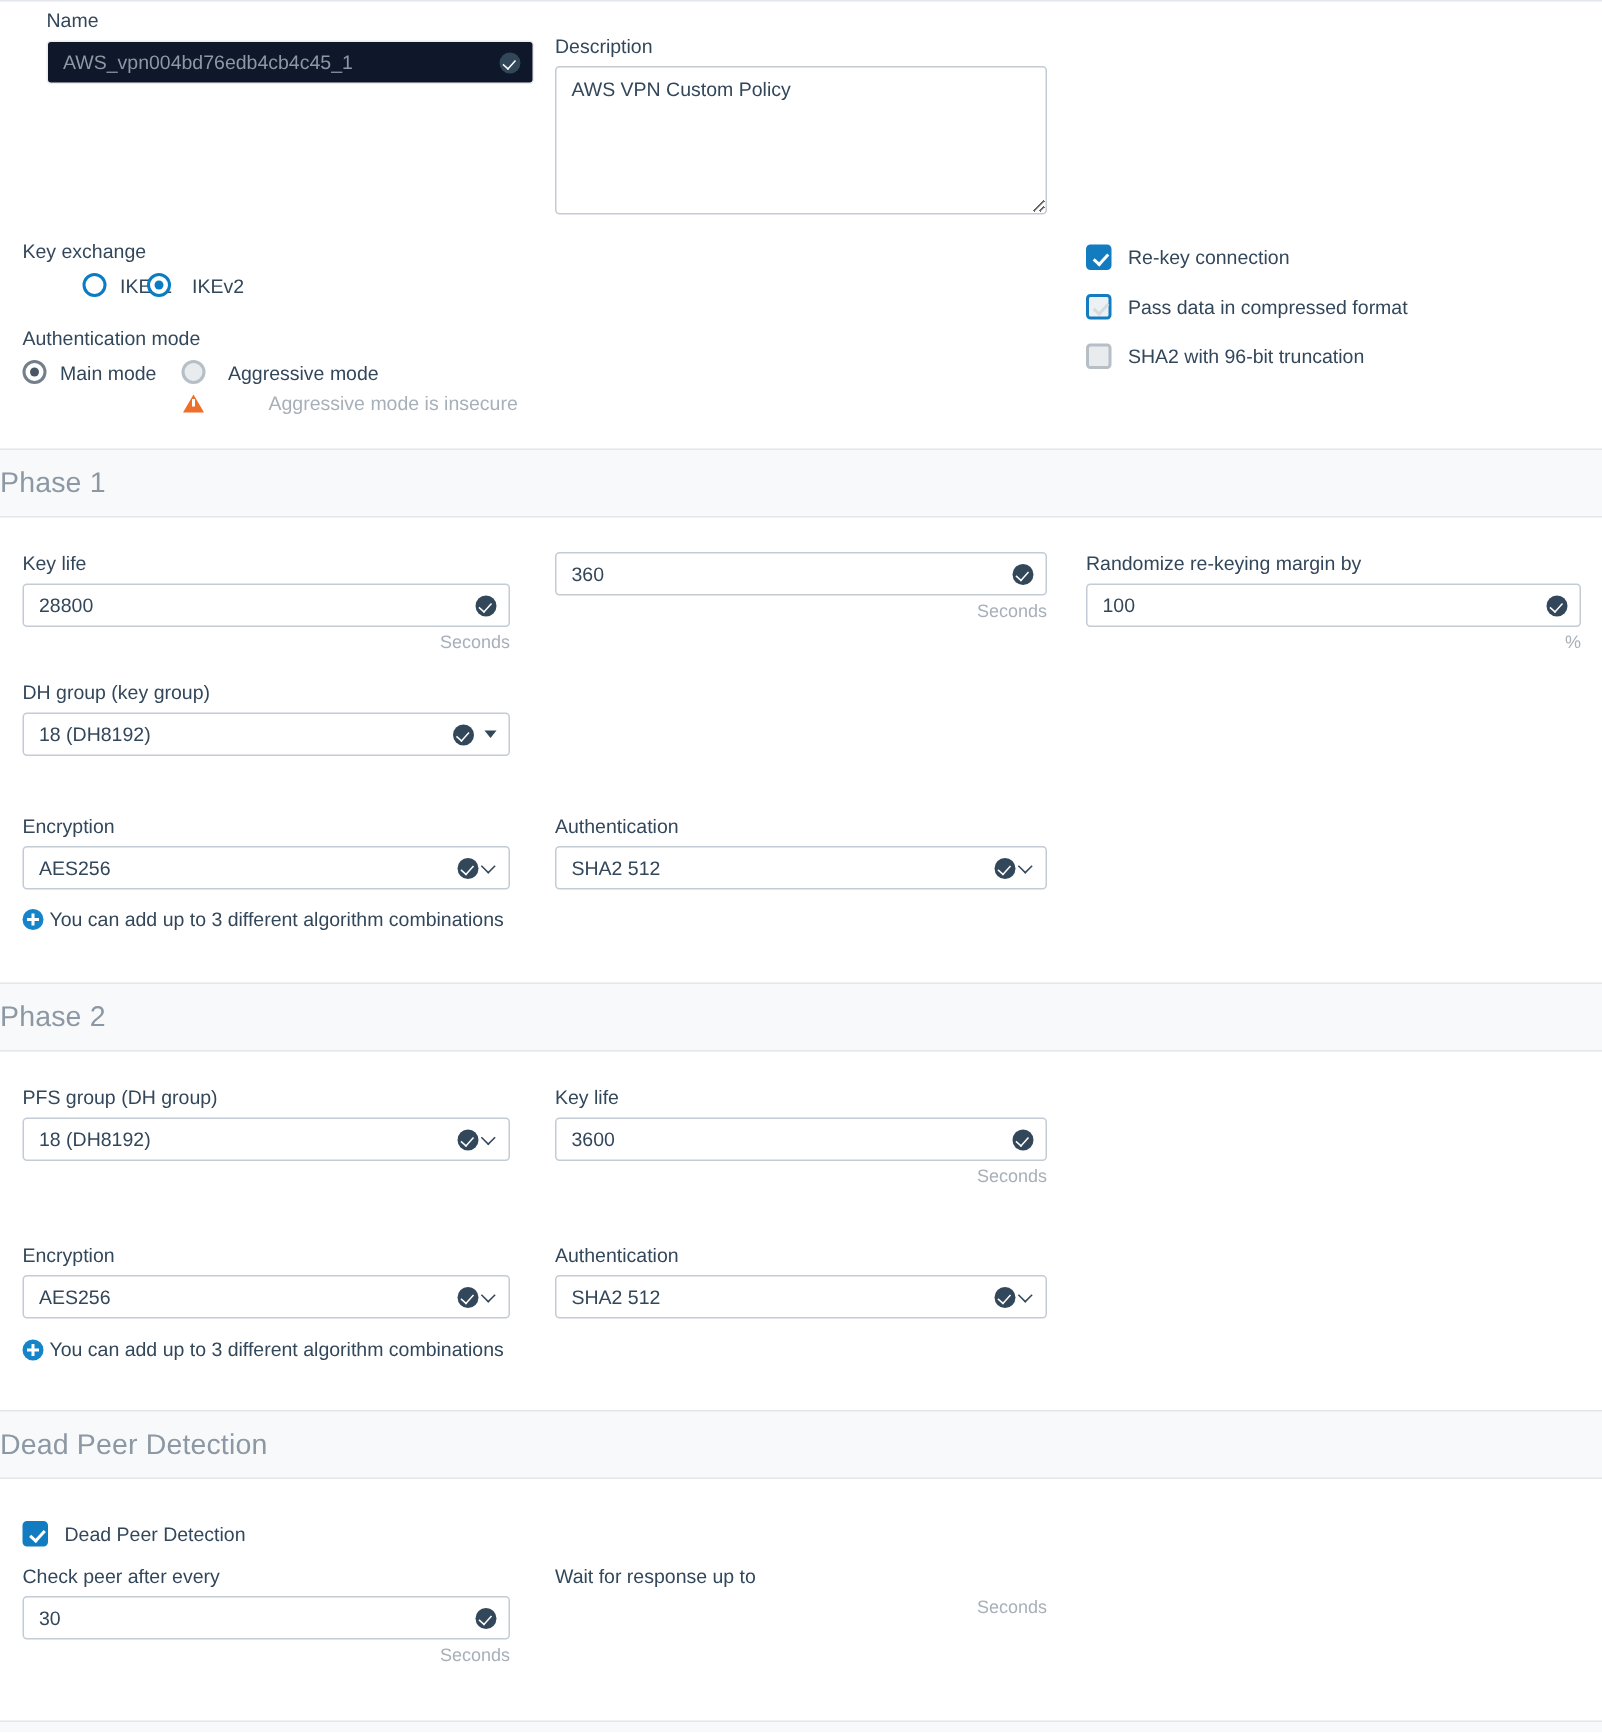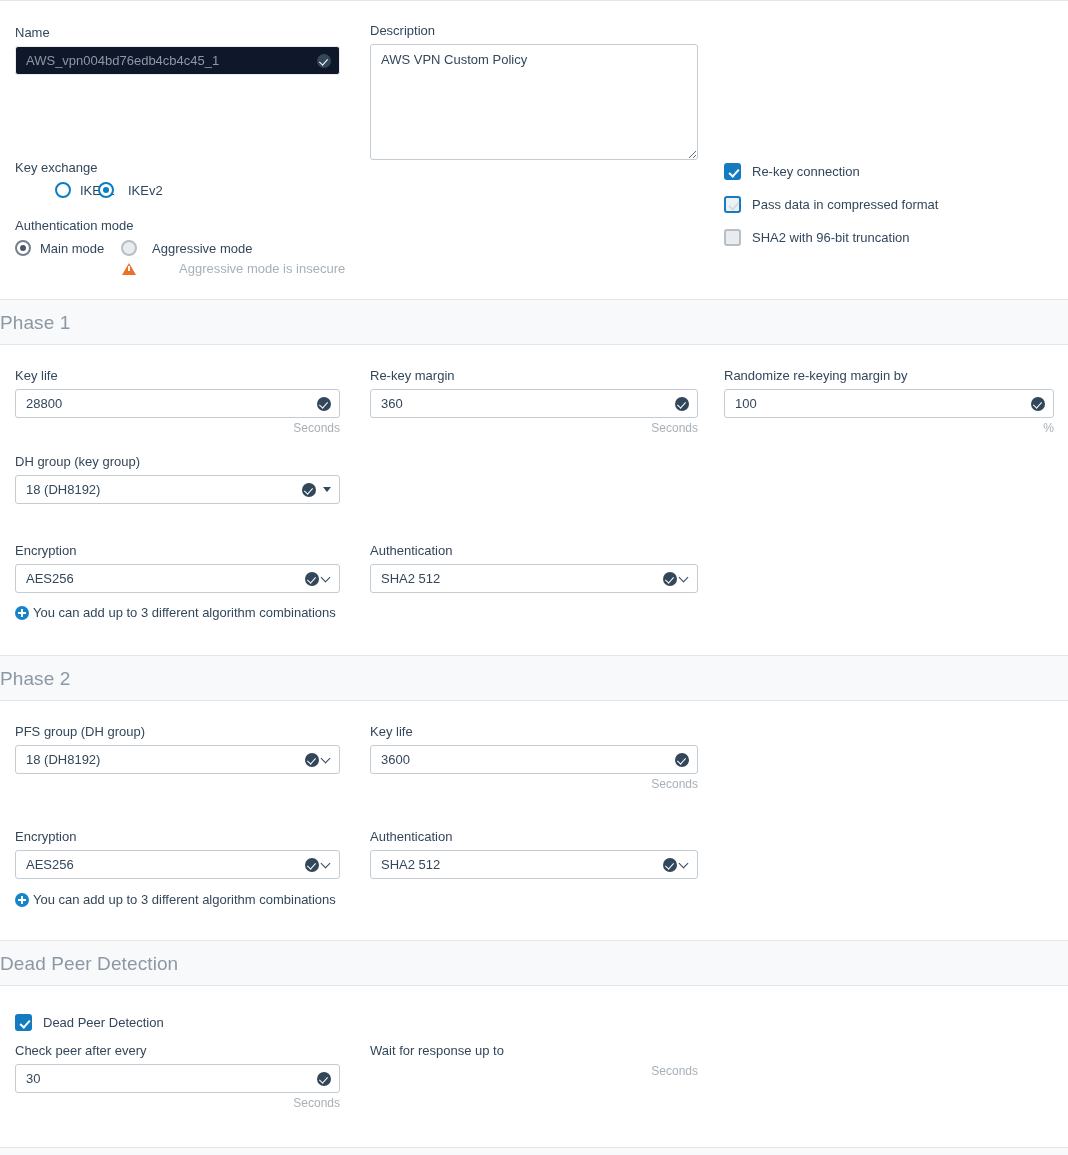--- a/index.html
+++ b/index.html
@@ -54,21 +54,21 @@
   }
   .input.disabled {
     background: #0f172a;
     border-color: #ebecee;
     color: #8c98a4;
   }
   .input.select { padding-right: 46px; cursor: pointer; }
 
   .textarea {
     width: 328px;
-    height: 116px;
+    height: 99px;
     border: 1px solid #c3ccd5;
     border-radius: 3px;
     background: #fff;
     padding: 6px 10px;
     font-size: 13px;
     color: #33475b;
     line-height: 17px;
     resize: both;
     overflow: auto;
     font-family: "Liberation Sans", sans-serif;
@@ -312,21 +312,21 @@
 </style>
 </head>
 <body>
 
 <div class="page">
 
   <div class="topline"></div>
 
   <div class="section-body" style="position:absolute;left:0;top:0;width:1068px;height:299px;">
 
-    <div class="col1" style="top:25px;">
+    <div class="col1" style="top:6px;margin-left:16px;">
       <div class="label">Name</div>
       <div class="field">
         <input class="input disabled" disabled="" value="AWS_vpn004bd76edb4cb4c45_1" style="">
         <span class="adorn">
             <span class="ck-circle"></span>
           </span>
       </div>
     </div>
 
     <div class="col2" style="top:23px;">
@@ -396,21 +396,20 @@
       <div class="field">
         <input class="input" value="28800" style="">
         <span class="adorn">
             <span class="ck-circle"></span>
           </span>
       </div>
       <div class="hint">Seconds</div>
     </div>
 
     <div class="col2" style="top:23px;">
-      <div class="label">Re-key margin</div>
       <div class="field">
         <input class="input" value="360" style="">
         <span class="adorn">
             <span class="ck-circle"></span>
           </span>
       </div>
       <div class="hint">Seconds</div>
     </div>
 
     <div class="col3" style="top:23px;">

